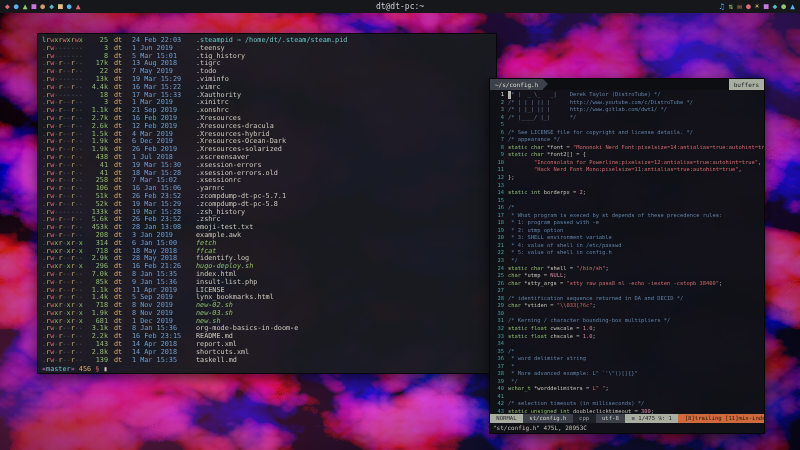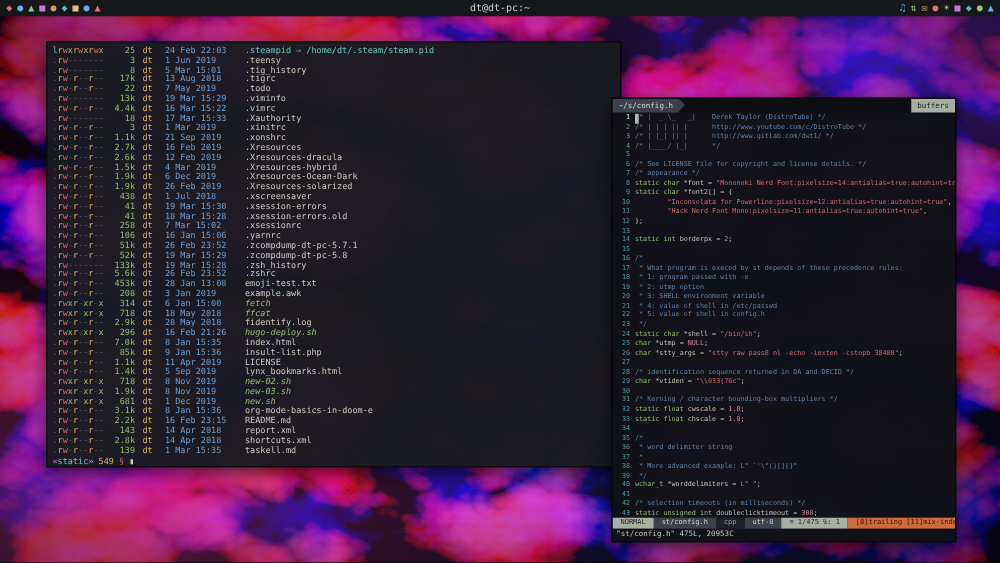--- a/index.html
+++ b/index.html
@@ -133,21 +133,21 @@
         <div class="frow"><span class="perms"><span style="color: rgb(86, 92, 102);">.</span><span style="color: rgb(217, 176, 106);">r</span><span style="color: rgb(207, 106, 106);">w</span><span style="color: rgb(86, 92, 102);">-</span><span style="color: rgb(217, 176, 106);">r</span><span style="color: rgb(86, 92, 102);">-</span><span style="color: rgb(86, 92, 102);">-</span><span style="color: rgb(217, 176, 106);">r</span><span style="color: rgb(86, 92, 102);">-</span><span style="color: rgb(86, 92, 102);">-</span></span><span class="fsize">1.4k</span><span class="fuser">dt</span><span class="fdate">5 Sep 2019</span><span class="fname">lynx_bookmarks.html</span></div>
         <div class="frow"><span class="perms"><span style="color: rgb(86, 92, 102);">.</span><span style="color: rgb(217, 176, 106);">r</span><span style="color: rgb(207, 106, 106);">w</span><span style="color: rgb(143, 191, 111);">x</span><span style="color: rgb(217, 176, 106);">r</span><span style="color: rgb(86, 92, 102);">-</span><span style="color: rgb(143, 191, 111);">x</span><span style="color: rgb(217, 176, 106);">r</span><span style="color: rgb(86, 92, 102);">-</span><span style="color: rgb(143, 191, 111);">x</span></span><span class="fsize">718</span><span class="fuser">dt</span><span class="fdate">8 Nov 2019</span><span class="fname green">new-02.sh</span></div>
         <div class="frow"><span class="perms"><span style="color: rgb(86, 92, 102);">.</span><span style="color: rgb(217, 176, 106);">r</span><span style="color: rgb(207, 106, 106);">w</span><span style="color: rgb(143, 191, 111);">x</span><span style="color: rgb(217, 176, 106);">r</span><span style="color: rgb(86, 92, 102);">-</span><span style="color: rgb(143, 191, 111);">x</span><span style="color: rgb(217, 176, 106);">r</span><span style="color: rgb(86, 92, 102);">-</span><span style="color: rgb(143, 191, 111);">x</span></span><span class="fsize">1.9k</span><span class="fuser">dt</span><span class="fdate">8 Nov 2019</span><span class="fname green">new-03.sh</span></div>
         <div class="frow"><span class="perms"><span style="color: rgb(86, 92, 102);">.</span><span style="color: rgb(217, 176, 106);">r</span><span style="color: rgb(207, 106, 106);">w</span><span style="color: rgb(143, 191, 111);">x</span><span style="color: rgb(217, 176, 106);">r</span><span style="color: rgb(86, 92, 102);">-</span><span style="color: rgb(143, 191, 111);">x</span><span style="color: rgb(217, 176, 106);">r</span><span style="color: rgb(86, 92, 102);">-</span><span style="color: rgb(143, 191, 111);">x</span></span><span class="fsize">681</span><span class="fuser">dt</span><span class="fdate">1 Dec 2019</span><span class="fname green">new.sh</span></div>
         <div class="frow"><span class="perms"><span style="color: rgb(86, 92, 102);">.</span><span style="color: rgb(217, 176, 106);">r</span><span style="color: rgb(207, 106, 106);">w</span><span style="color: rgb(86, 92, 102);">-</span><span style="color: rgb(217, 176, 106);">r</span><span style="color: rgb(86, 92, 102);">-</span><span style="color: rgb(86, 92, 102);">-</span><span style="color: rgb(217, 176, 106);">r</span><span style="color: rgb(86, 92, 102);">-</span><span style="color: rgb(86, 92, 102);">-</span></span><span class="fsize">3.1k</span><span class="fuser">dt</span><span class="fdate">8 Jan 15:36</span><span class="fname">org-mode-basics-in-doom-e</span></div>
         <div class="frow"><span class="perms"><span style="color: rgb(86, 92, 102);">.</span><span style="color: rgb(217, 176, 106);">r</span><span style="color: rgb(207, 106, 106);">w</span><span style="color: rgb(86, 92, 102);">-</span><span style="color: rgb(217, 176, 106);">r</span><span style="color: rgb(86, 92, 102);">-</span><span style="color: rgb(86, 92, 102);">-</span><span style="color: rgb(217, 176, 106);">r</span><span style="color: rgb(86, 92, 102);">-</span><span style="color: rgb(86, 92, 102);">-</span></span><span class="fsize">2.2k</span><span class="fuser">dt</span><span class="fdate">16 Feb 23:15</span><span class="fname">README.md</span></div>
         <div class="frow"><span class="perms"><span style="color: rgb(86, 92, 102);">.</span><span style="color: rgb(217, 176, 106);">r</span><span style="color: rgb(207, 106, 106);">w</span><span style="color: rgb(86, 92, 102);">-</span><span style="color: rgb(217, 176, 106);">r</span><span style="color: rgb(86, 92, 102);">-</span><span style="color: rgb(86, 92, 102);">-</span><span style="color: rgb(217, 176, 106);">r</span><span style="color: rgb(86, 92, 102);">-</span><span style="color: rgb(86, 92, 102);">-</span></span><span class="fsize">143</span><span class="fuser">dt</span><span class="fdate">14 Apr 2018</span><span class="fname">report.xml</span></div>
         <div class="frow"><span class="perms"><span style="color: rgb(86, 92, 102);">.</span><span style="color: rgb(217, 176, 106);">r</span><span style="color: rgb(207, 106, 106);">w</span><span style="color: rgb(86, 92, 102);">-</span><span style="color: rgb(217, 176, 106);">r</span><span style="color: rgb(86, 92, 102);">-</span><span style="color: rgb(86, 92, 102);">-</span><span style="color: rgb(217, 176, 106);">r</span><span style="color: rgb(86, 92, 102);">-</span><span style="color: rgb(86, 92, 102);">-</span></span><span class="fsize">2.8k</span><span class="fuser">dt</span><span class="fdate">14 Apr 2018</span><span class="fname">shortcuts.xml</span></div>
         <div class="frow"><span class="perms"><span style="color: rgb(86, 92, 102);">.</span><span style="color: rgb(217, 176, 106);">r</span><span style="color: rgb(207, 106, 106);">w</span><span style="color: rgb(86, 92, 102);">-</span><span style="color: rgb(217, 176, 106);">r</span><span style="color: rgb(86, 92, 102);">-</span><span style="color: rgb(86, 92, 102);">-</span><span style="color: rgb(217, 176, 106);">r</span><span style="color: rgb(86, 92, 102);">-</span><span style="color: rgb(86, 92, 102);">-</span></span><span class="fsize">139</span><span class="fuser">dt</span><span class="fdate">1 Mar 15:35</span><span class="fname">taskell.md</span></div>
       </div>
-    <div class="prompt"><span style="color: rgb(198, 120, 221);">«</span><span style="color: rgb(103, 197, 197);">static</span><span style="color: rgb(198, 120, 221);">»</span><span style="color: rgb(217, 176, 106);"> 549</span><span style="color: rgb(207, 106, 106);"> §</span><span style="color: rgb(204, 201, 189);"> ▮</span></div>
+    <div class="prompt"><span style="color: rgb(198, 120, 221);">«</span><span style="color: rgb(103, 197, 197);">master</span><span style="color: rgb(198, 120, 221);">»</span><span style="color: rgb(217, 176, 106);"> 456</span><span style="color: rgb(207, 106, 106);"> §</span><span style="color: rgb(204, 201, 189);"> ▮</span></div>
   </div>
 
   <div class="term term-right">
     <div class="tabline">
       <span class="tab">~/s/config.h</span>
       <span class="tab-arrow"></span>
       <span class="tab-fill"></span>
       <span class="buffers">buffers</span>
     </div>
     <div class="code">

